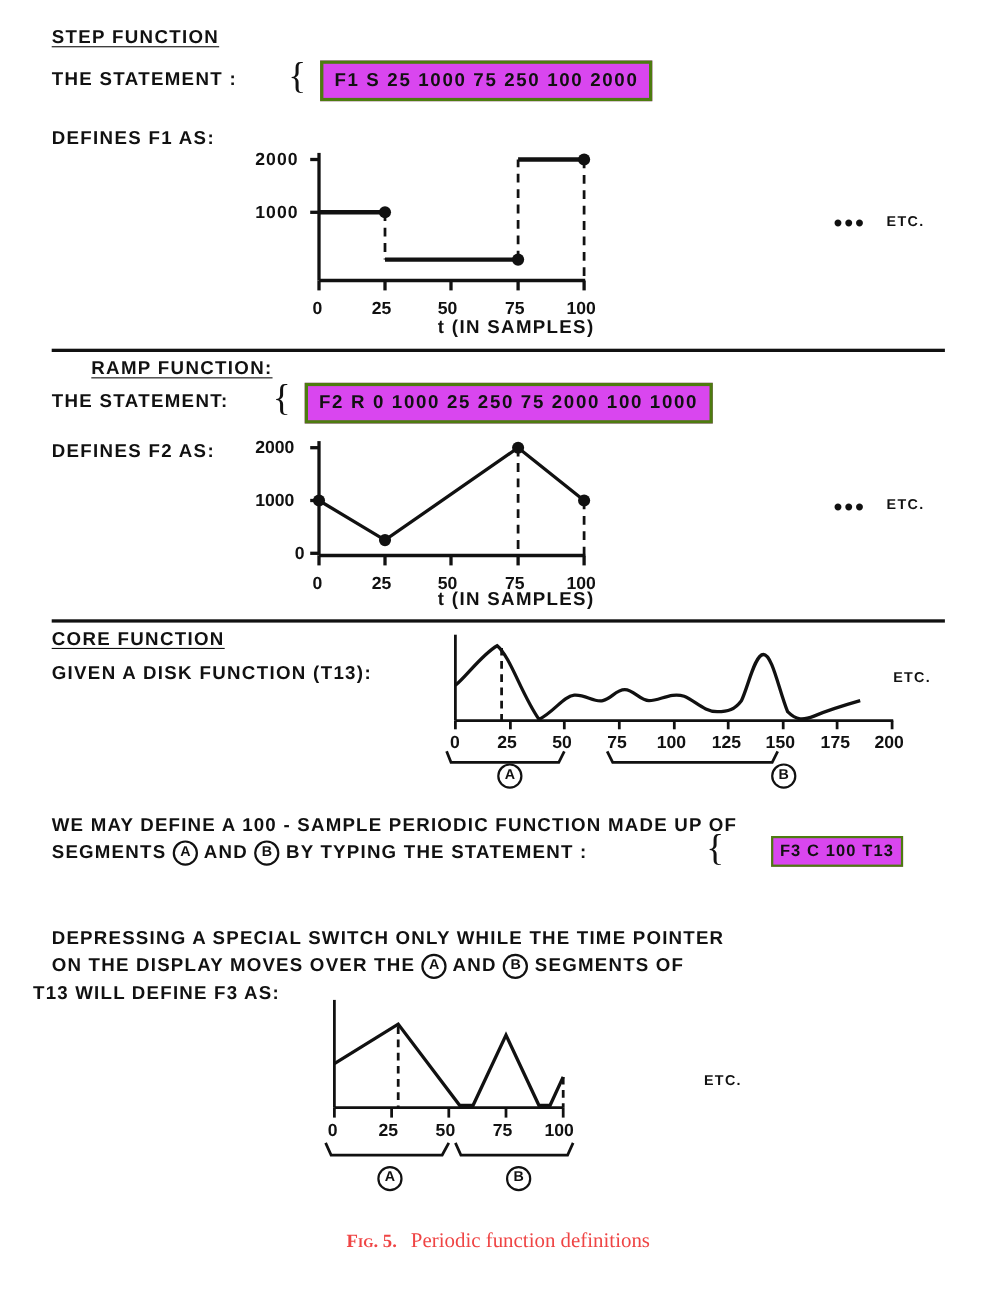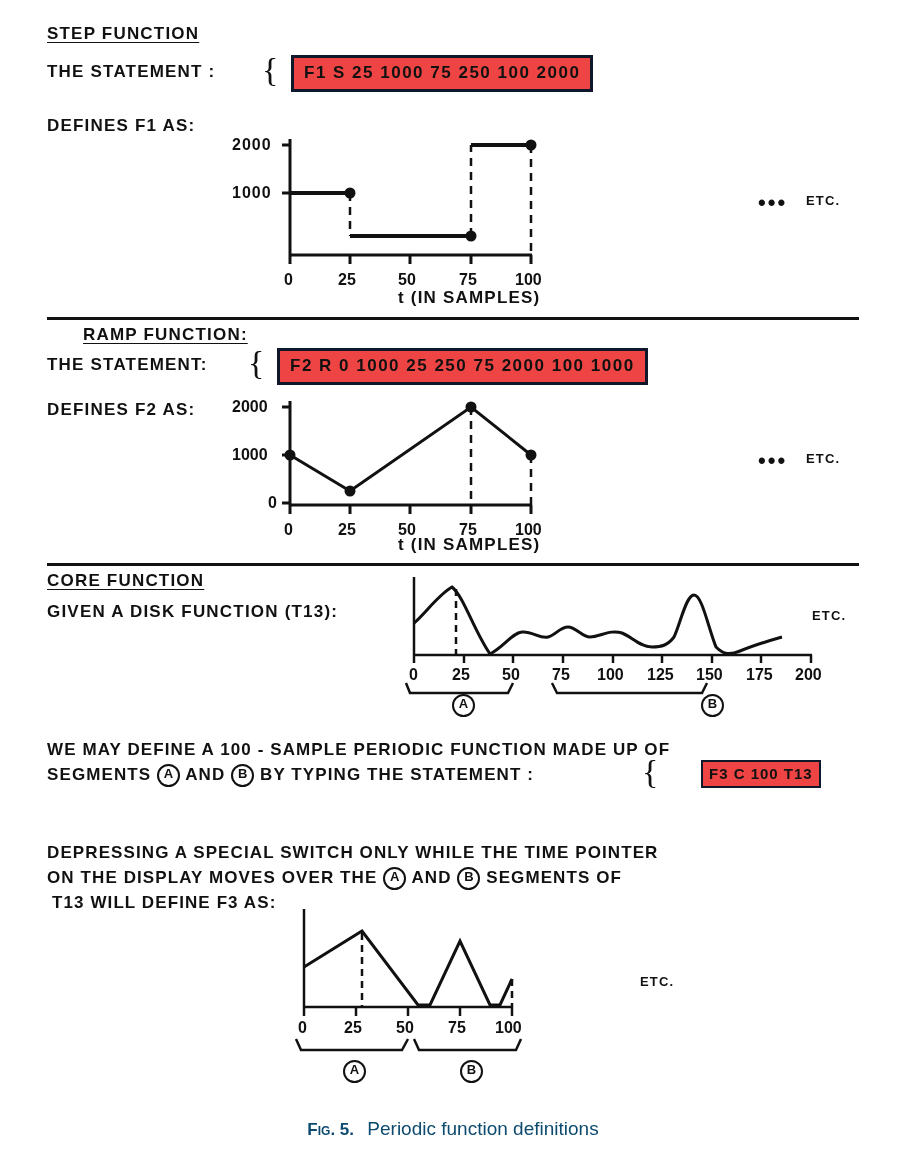--- a/index.html
+++ b/index.html
@@ -13,46 +13,46 @@
   .mono-label{
     font-family:"Liberation Sans", sans-serif;
     letter-spacing:1.2px;
     font-size:17px;
     font-weight:600;
     color:#111;
     white-space:nowrap;
   }
   .underline{ text-decoration:underline; text-underline-offset:3px;text-align:right; }
   .stmt-box{
-    border:3px solid #0f172a;
+    border:3px solid #4d7c0f;
     padding:5px 10px 6px 10px;
     font-family:"Liberation Sans", sans-serif;
     font-size:17px;
     font-weight:600;
     letter-spacing:1.5px;
     white-space:nowrap;
-    background:#ef4444;
+    background:#d946ef;
   }
   .stmt-box.thin{ border-width:2px; padding:3px 6px 4px 6px; font-size:15px; letter-spacing:1px;margin-left:36px;}
   .brace{
     font-size:34px;
     line-height:1;
     font-family:"Liberation Serif", serif;
     font-weight:400;
   }
   .rule{ background:#111; height:3px; }
   .etc{
     font-size:13px;font-weight:600;letter-spacing:1.2px;
   }
   .dots{ font-size:22px; font-weight:900; letter-spacing:2px; }
   .axnum{ font-size:16px; font-weight:600; letter-spacing:1px; }
   .caption{
-    font-family:Liberation Sans, sans-serif;
+    font-family:Liberation Serif, serif;
     font-size:19px;
-    color:#0c4a6e;
+    color:#ef4444;
   }
   .caption .smallcaps{ font-variant:small-caps; font-weight:700; font-size:17px;}
   svg{ display:block; overflow:visible; }
   .lbl-multi{
     font-size:17px;font-weight:600;letter-spacing:1.1px;line-height:24px;
     white-space:pre;
   }
   .circ{
     display:inline-block;border:2px solid #111;border-radius:50%;
     width:19px;height:19px;line-height:16px;text-align:center;
@@ -196,21 +196,21 @@
 <div class="abs lbl-multi" style="left:47px;top:763px;white-space:nowrap;">
   <span>SEGMENTS </span><span class="circ">A</span><span> AND </span><span class="circ">B</span><span> BY TYPING THE STATEMENT :</span>
 </div>
 <div class="abs brace" style="left:642px;top:755px;">{</div>
 <div class="abs stmt-box thin" style="left:665px;top:760px;">F3 C 100 T13</div>
 
 <div class="abs lbl-multi" style="left:47px;top:841px;">DEPRESSING A SPECIAL SWITCH ONLY WHILE THE TIME POINTER</div>
 <div class="abs lbl-multi" style="left:47px;top:866px;white-space:nowrap;">
   <span>ON THE DISPLAY MOVES OVER THE </span><span class="circ">A</span><span> AND </span><span class="circ">B</span><span> SEGMENTS OF</span>
 </div>
-<div class="abs lbl-multi" style="left:52px;top:891px;">T13 WILL DEFINE F3 AS:</div>
+<div class="abs lbl-multi" style="left:30px;top:891px;">T13 WILL DEFINE F3 AS:</div>
 
 <div class="abs" style="left:290px;top:905px;">
   <svg width="320" height="190" viewBox="0 0 320 190">
     <line x1="14" y1="4" x2="14" y2="102" stroke="#111" stroke-width="2.5"></line>
     <line x1="14" y1="102" x2="222" y2="102" stroke="#111" stroke-width="2.5"></line>
     <polyline points="14,62 72,26 128,100 140,100 170,36 200,100 210,100 222,74" fill="none" stroke="#111" stroke-width="3"></polyline>
     <line x1="72" y1="28" x2="72" y2="102" stroke="#111" stroke-width="2.5" stroke-dasharray="7,5"></line>
     <line x1="222" y1="74" x2="222" y2="102" stroke="#111" stroke-width="2.5" stroke-dasharray="7,5"></line>
 
     <line x1="14" y1="102" x2="14" y2="111" stroke="#111" stroke-width="2.5"></line>

